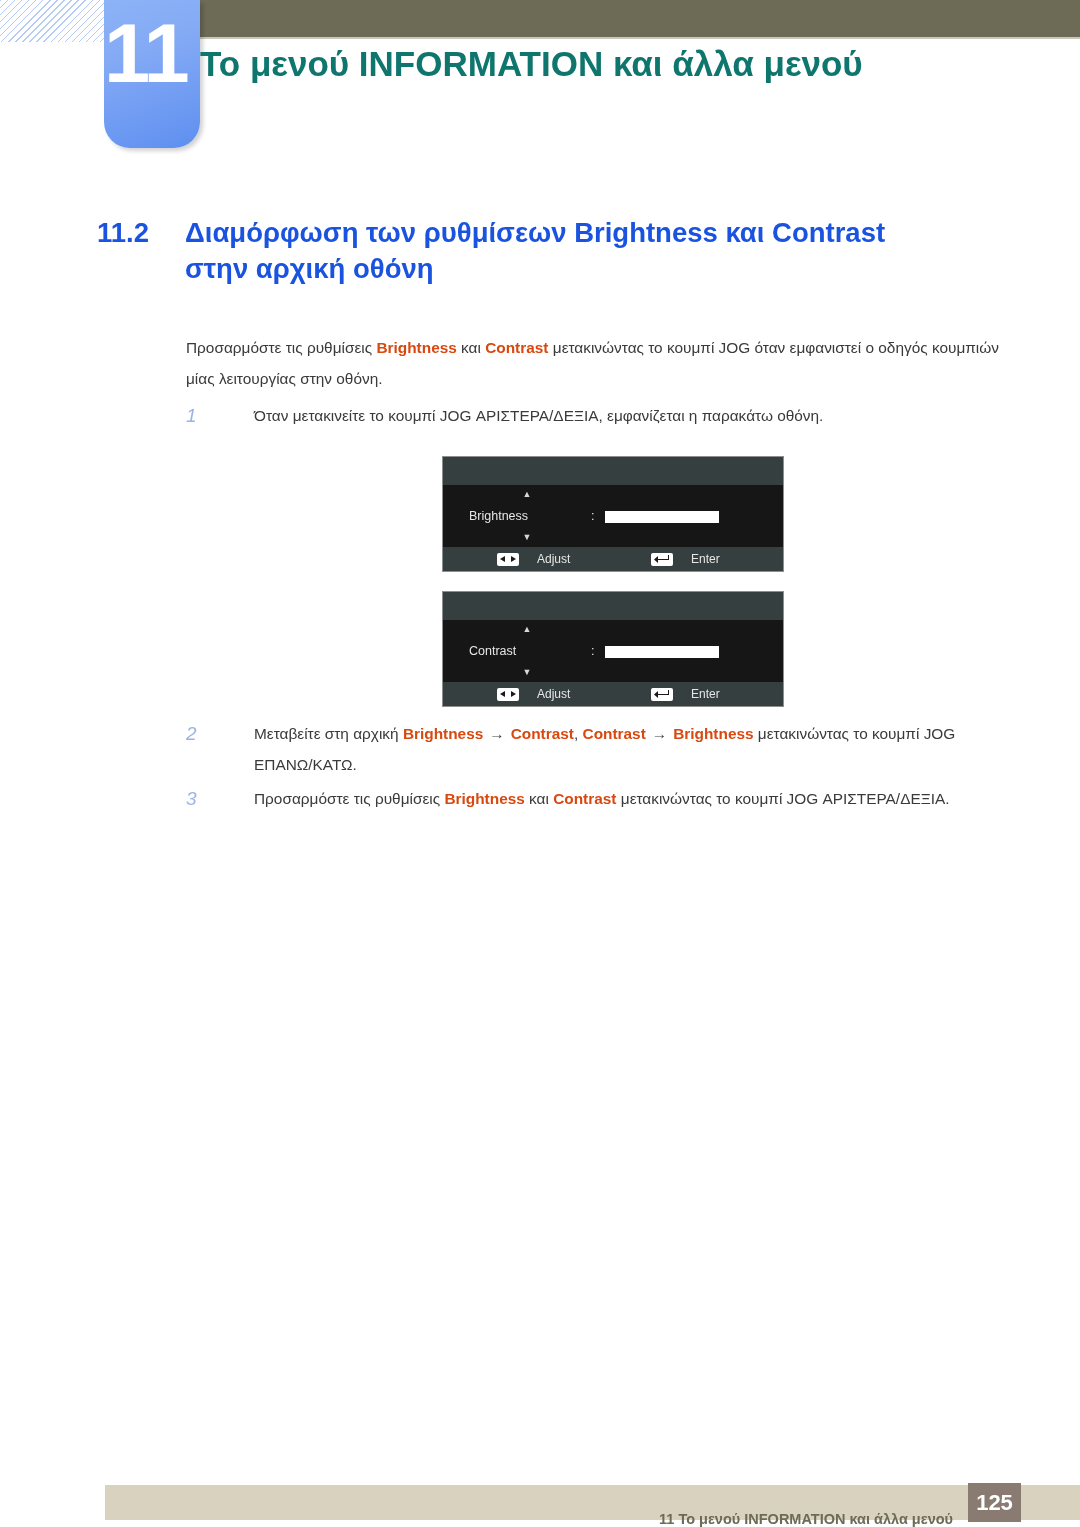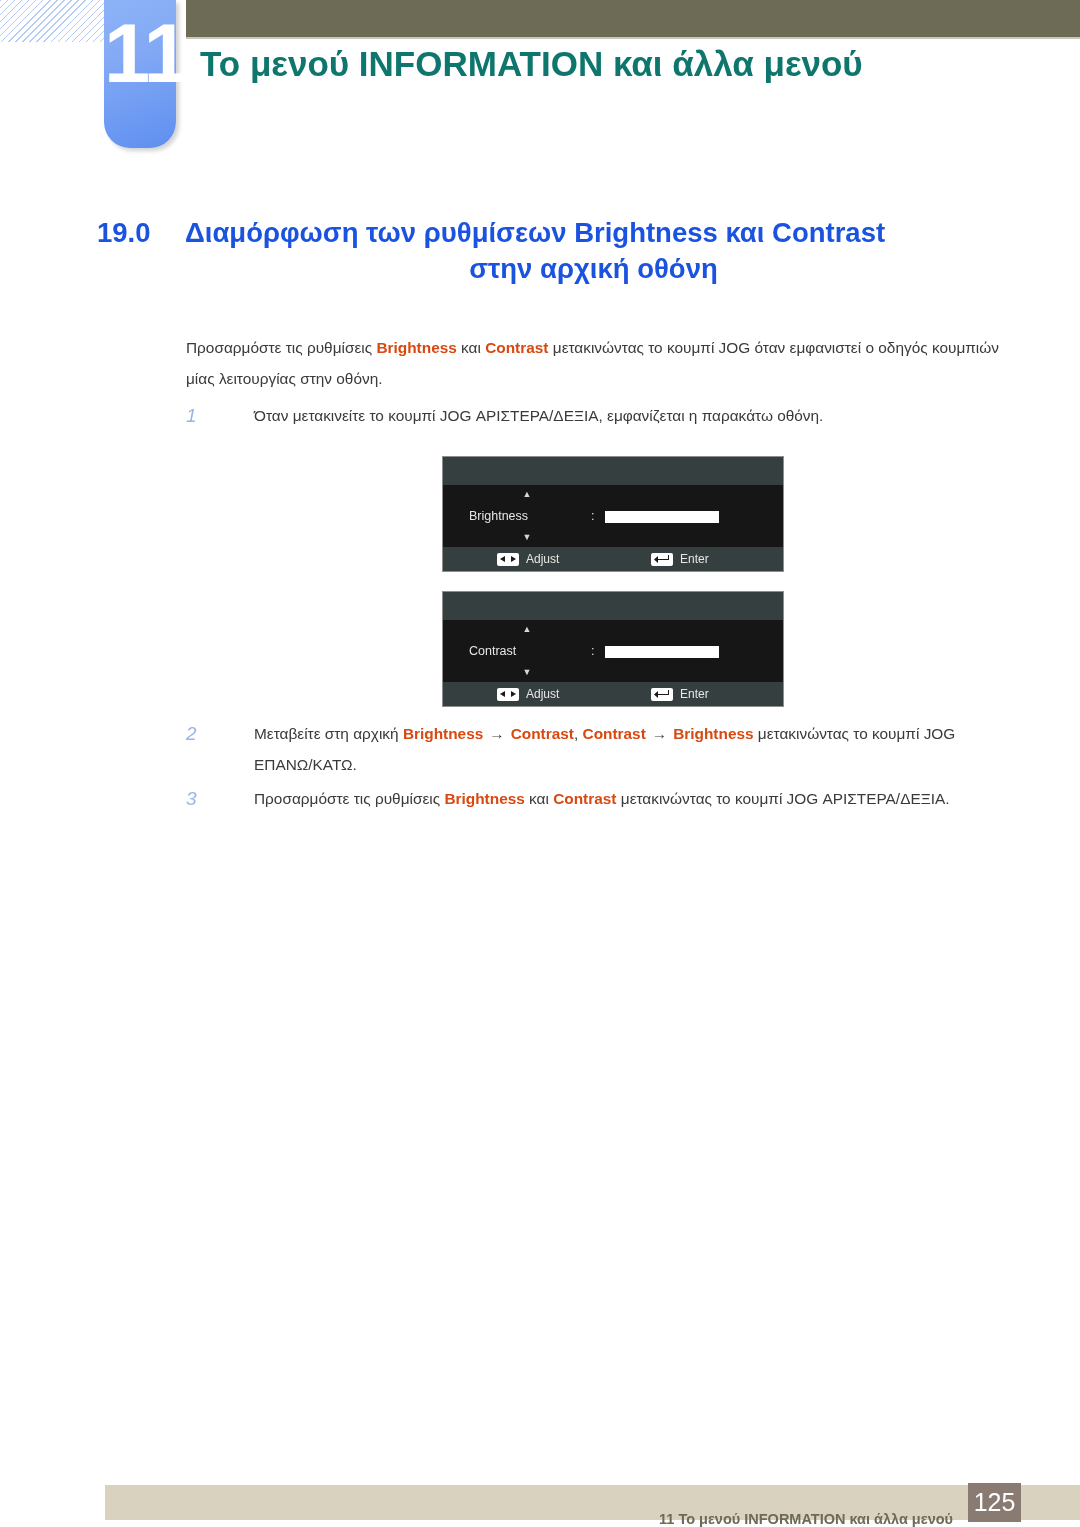--- a/index.html
+++ b/index.html
@@ -54,20 +54,21 @@
   .chapter-badge {
     position: absolute;
     left: 104px;
     top: 0;
     width: 72px;
     height: 148px;
     border-bottom-left-radius: 26px;
     border-bottom-right-radius: 26px;
     background: linear-gradient(160deg, #8cb2f7 0%, #84aaf5 35%, #5e8ff0 100%);
     box-shadow: 3px 3px 4px rgba(0,0,0,0.18);
+    padding-left: 24px;
   }
   .chapter-badge-num {
     position: absolute;
     left: 0;
     top: 12px;
     width: 72px;
     text-align: center;
     color: #ffffff;
     font-family: "Liberation Sans", sans-serif;
     font-weight: bold;
@@ -105,21 +106,20 @@
     display: inline-block;
     width: 88px;
   }
   .section-heading .sec-body {
     display: inline;
     text-align: right;
   }
   .section-heading .sec-line2 {
     display: block;
     margin-left: 88px;
-    text-align: center;
   }
 
   
   .intro-para {
     position: absolute;
     left: 186px;
     top: 332px;
     width: 830px;
     color: #3a3a3a;
     font-size: 15.4px;
@@ -246,21 +246,21 @@
     position: relative;
     height: 24px;
     background: #363f3f;
   }
   .osd-hint {
     position: absolute;
     top: 0;
     height: 24px;
     display: flex;
     align-items: center;
-    gap: 7px;
+    gap: 18px;
     color: #e6e6e6;
     font-size: 12px;
   }
   .osd-hint-adjust { left: 54px; }
   .osd-hint-enter  { left: 208px; }
 
   .icon-adjust {
     display: inline-block;
     width: 22px;
     height: 13px;
@@ -324,40 +324,40 @@
     top: 1483px;
     width: 53px;
     height: 39px;
     background: #8a7b72;
     display: flex;
     align-items: center;
     justify-content: center;
   }
   .footer-pagenum {
     color: #ffffff;
-    font-size: 25px;
-    font-weight: normal;
+    font-size: 22px;
+    font-weight: bold;
     line-height: 39px;
   }
 </style>
 </head>
 <body>
 
 <div class="hatch"></div>
 <div class="olive-bar"></div>
 <div class="olive-bar-underline"></div>
 
 <div class="chapter-badge">
   <div class="chapter-badge-num">11</div>
 </div>
 
 <div class="chapter-title">Το μενού INFORMATION και άλλα μενού</div>
 
 <div class="section-heading">
-  <span class="sec-num">19.0</span><span class="sec-body">Διαμόρφωση των ρυθμίσεων Brightness και Contrast</span>
+  <span class="sec-num">11.2</span><span class="sec-body">Διαμόρφωση των ρυθμίσεων Brightness και Contrast</span>
   <span class="sec-line2">στην αρχική οθόνη</span>
 </div>
 
 <div class="intro-para"><span>Προσαρμόστε τις ρυθμίσεις </span><span class="kw">Brightness</span><span> και </span><span class="kw">Contrast</span><span> μετακινώντας το κουμπί JOG όταν εμφανιστεί ο οδηγός κουμπιών μίας λειτουργίας στην οθόνη.</span></div>
 
 <div class="step" id="step1">
   <span class="step-num">1</span>
   <span class="step-text">Όταν μετακινείτε το κουμπί JOG ΑΡΙΣΤΕΡΑ/ΔΕΞΙΑ, εμφανίζεται η παρακάτω οθόνη.</span>
 </div>
 

